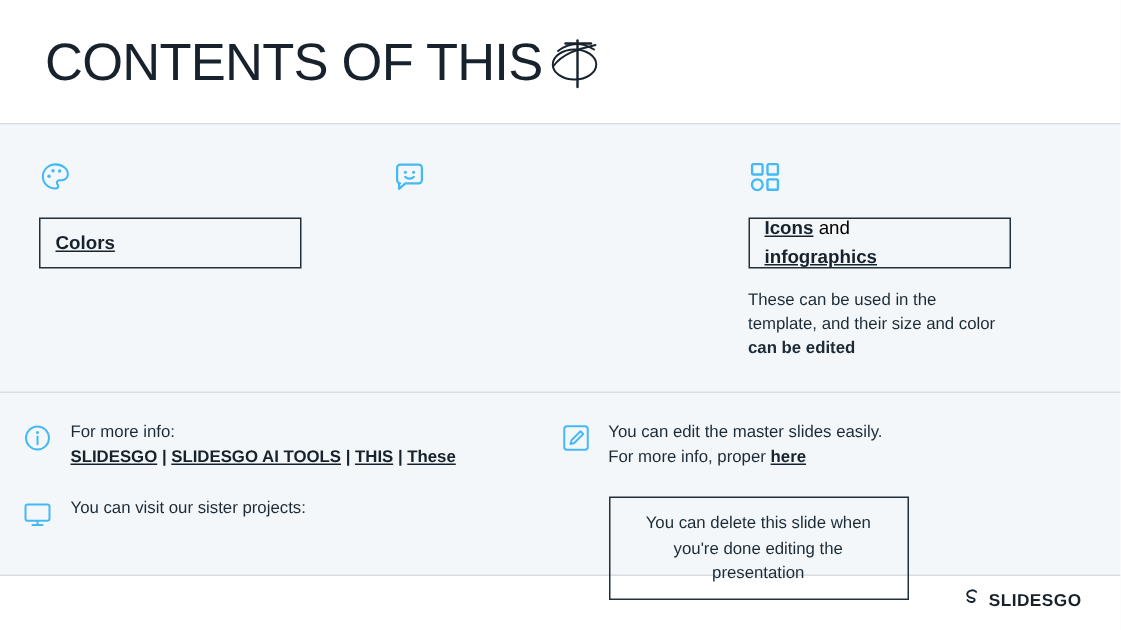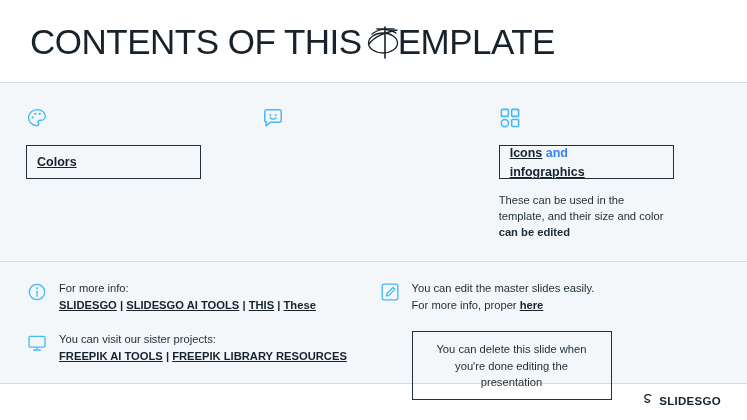--- a/index.html
+++ b/index.html
@@ -76,41 +76,41 @@
   }
   .label-box .lbl {
     font-size: 12.5px;
     font-weight: bold;
     text-decoration: underline;
     color: #17222c;
     white-space: nowrap;
   }
   .label-box .lbl-plain {
     font-size: 12.5px;
-    font-weight: bold;
-    color: #3b82f6;
+    font-weight: normal;
+    color: #000000;
   }
   .label-stack { line-height: 1.18; }
   .card-desc {
     font-size: 11.2px;
     line-height: 1.45;
     color: #1c2b36;
     max-width: 165px;
   }
   .card-desc b { font-weight: bold; }
 
   .divider2 {
     height: 1px;
     background: #d9dde1;
     margin: 20px 0 0 0;
   }
   
   .bottom {
     display: flex;
-    padding: 18px 26px 0 26px;
+    padding: 18px 26px 0 14px;
     gap: 10px;
     flex: 1 1 auto;
   }
   .bottom-col { flex: 1 1 0; min-width: 0; }
   .info-row {
     display: flex;
     align-items: flex-start;
     gap: 11px;
     margin-bottom: 18px;
   }
@@ -179,21 +179,20 @@
         <span>CONTENTS OF THIS </span>
         <span class="swirl">
           <svg width="34" height="36" viewBox="0 0 34 36" fill="none" xmlns="http://www.w3.org/2000/svg">
             <ellipse cx="17" cy="19" rx="14.5" ry="10" stroke="#17222c" stroke-width="1.3" fill="none"></ellipse>
             <path d="M6 10 C14 4, 22 4, 30 9" stroke="#17222c" stroke-width="1.3" fill="none" stroke-linecap="round"></path>
             <path d="M3 20 C9 12, 18 9, 31 6" stroke="#17222c" stroke-width="1.3" fill="none" stroke-linecap="round"></path>
             <path d="M19 3 L19 34" stroke="#17222c" stroke-width="1.6" stroke-linecap="round"></path>
             <path d="M11 5 L28 5" stroke="#17222c" stroke-width="1.6" stroke-linecap="round"></path>
           </svg>
         </span>
-        <span>EMPLATE</span>
       </div>
     </div>
 
     <div class="divider"></div>
 
     <div class="cards">
 
 
       <div class="card">
         <div class="card-icon">
@@ -267,23 +266,20 @@
         <div class="info-row">
           <div class="info-ico">
             <svg width="20" height="20" viewBox="0 0 24 24" fill="none" xmlns="http://www.w3.org/2000/svg">
               <rect x="2.4" y="4" width="19.2" height="13" rx="1.8" stroke="#43b9f5" stroke-width="1.6"></rect>
               <path d="M8 20.4h8" stroke="#43b9f5" stroke-width="1.6" stroke-linecap="round"></path>
               <path d="M12 17v3.4" stroke="#43b9f5" stroke-width="1.6"></path>
             </svg>
           </div>
           <div class="info-text">
             <div class="plain">You can visit our sister projects:</div>
-            <div>
-              <a href="#" class="links">FREEPIK AI TOOLS</a><span class="sep"> | </span><a href="#" class="links">FREEPIK LIBRARY RESOURCES</a>
-            </div>
           </div>
         </div>
 
       </div>
 
       <div class="bottom-col">
 
         <div class="info-row">
           <div class="info-ico">
             <svg width="20" height="20" viewBox="0 0 24 24" fill="none" xmlns="http://www.w3.org/2000/svg">

